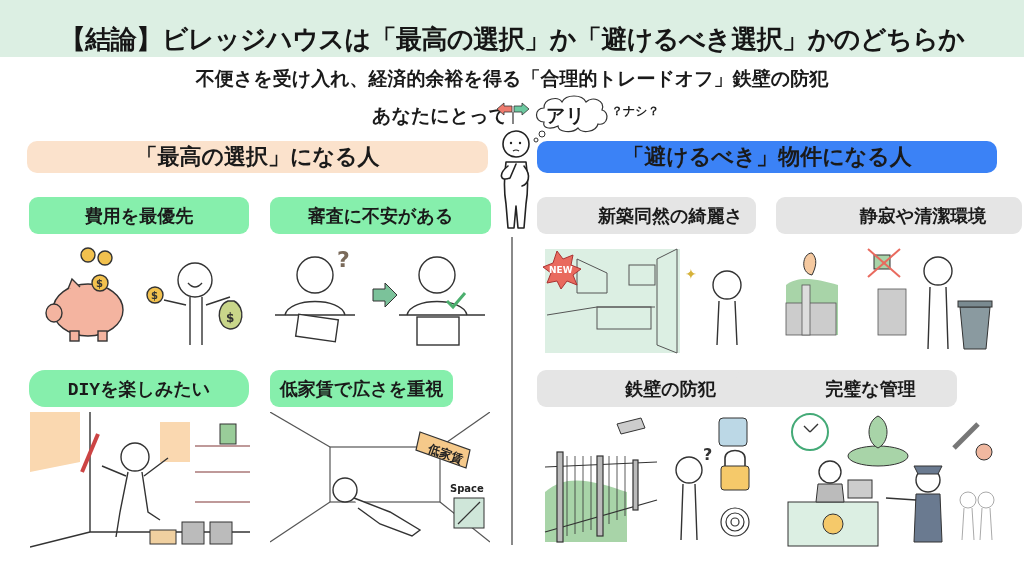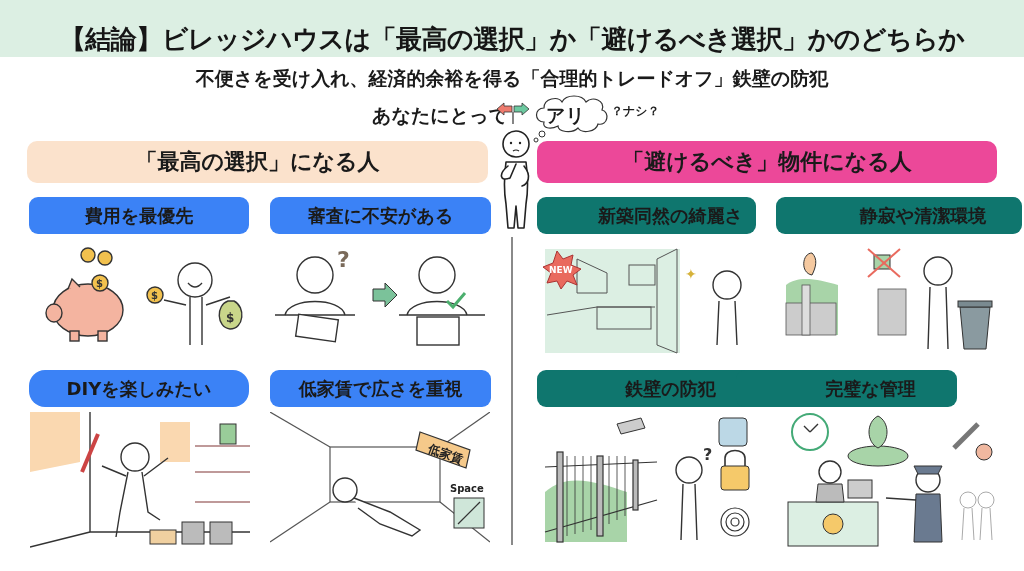--- a/index.html
+++ b/index.html
@@ -11,27 +11,27 @@
 
   .subtitle { position: absolute; left: 0; top: 66px; width: 1024px; text-align: center; font-size: 19px; font-weight: bold; color: #1a1a1a; }
   .question { position: absolute; left: 372px; top: 103px; font-size: 19px; font-weight: bold; color: #1a1a1a; }
   .question-arrows { position: absolute; left: 493px; top: 100px; width: 40px; height: 26px; }
   .thought-cloud { position: absolute; left: 530px; top: 92px; width: 90px; height: 52px; }
   .thought-text { position: absolute; left: 546px; top: 103px; font-size: 19px; font-weight: bold; }
   .thought-after { position: absolute; left: 611px; top: 103px; font-size: 12px; font-weight: bold; }
 
   .thinker { position: absolute; left: 488px; top: 122px; width: 56px; height: 110px; }
 
-  .sec-header { position: absolute; top: 141px; height: 42px; border-radius: 10px; display: flex; align-items: center; justify-content: center; font-size: 22px; font-weight: bold; color: #1a1a1a; }
+  .sec-header { position: absolute; top: 141px; height: 32px; border-radius: 10px; display: flex; align-items: center; justify-content: center; font-size: 22px; font-weight: bold; color: #1a1a1a; }
   .sec-header.left { left: 27px; width: 461px; background: #fbe2cc; }
-  .sec-header.right { left: 537px; width: 460px; background: #ec4899; }
+  .sec-header.right { left: 537px; width: 460px; background: #3b82f6; }
 
   .card-label { position: absolute; height: 37px; border-radius: 9px; display: flex; align-items: center; justify-content: center; font-size: 18px; font-weight: bold; color: #1a1a1a; }
-  .card-label.warm { background: #3b82f6; }
-  .card-label.cool { background: #0f766e; padding-left: 48px; }
+  .card-label.warm { background: #86efac; font-family: Liberation Mono, monospace; }
+  .card-label.cool { background: #e5e5e5; padding-left: 48px; }
 
   .illus { position: absolute; }
 
   .divider { position: absolute; left: 511px; top: 237px; width: 2px; height: 308px; background: #8a8a8a; }
 </style>
 </head>
 <body>
 
 <div class="title-bar">
   <h1>【結論】ビレッジハウスは「最高の選択」か「避けるべき選択」かのどちらか</h1>
@@ -64,21 +64,21 @@
   <circle cx="32" cy="21" r="1.2" fill="#222"></circle>
   <path d="M25 29 Q28 27 31 29" fill="none" stroke="#222" stroke-width="1.2"></path>
 </svg>
 
 <div class="sec-header left">「最高の選択」になる人</div>
 <div class="sec-header right">「避けるべき」物件になる人</div>
 
 <div class="card-label warm" style="left:29px; top:197px; width:220px;">費用を最優先</div>
 <div class="card-label warm" style="left:270px; top:197px; width:221px;">審査に不安がある</div>
 <div class="card-label warm" style="left:29px; top:370px; width:220px;border-radius:16px;">DIYを楽しみたい</div>
-<div class="card-label warm" style="left:270px; top:370px; width:221px;">低家賃で広さを重視</div>
+<div class="card-label warm" style="left:270px; top:370px; width:183px;">低家賃で広さを重視</div>
 
 <div class="card-label cool" style="left:537px; top:197px; width:219px;">新築同然の綺麗さ</div>
 <div class="card-label cool" style="left:776px; top:197px; width:246px;">静寂や清潔環境</div>
 <div class="card-label cool" style="left:537px; top:370px; width:219px;">鉄壁の防犯</div>
 <div class="card-label cool" style="left:736px; top:370px; width:221px;">完璧な管理</div>
 
 <div class="divider"></div>
 
 <svg class="illus" style="left:30px; top:245px; width:220px; height:110px;" viewBox="0 0 220 110">
   <g stroke="#333" stroke-width="1.4">

